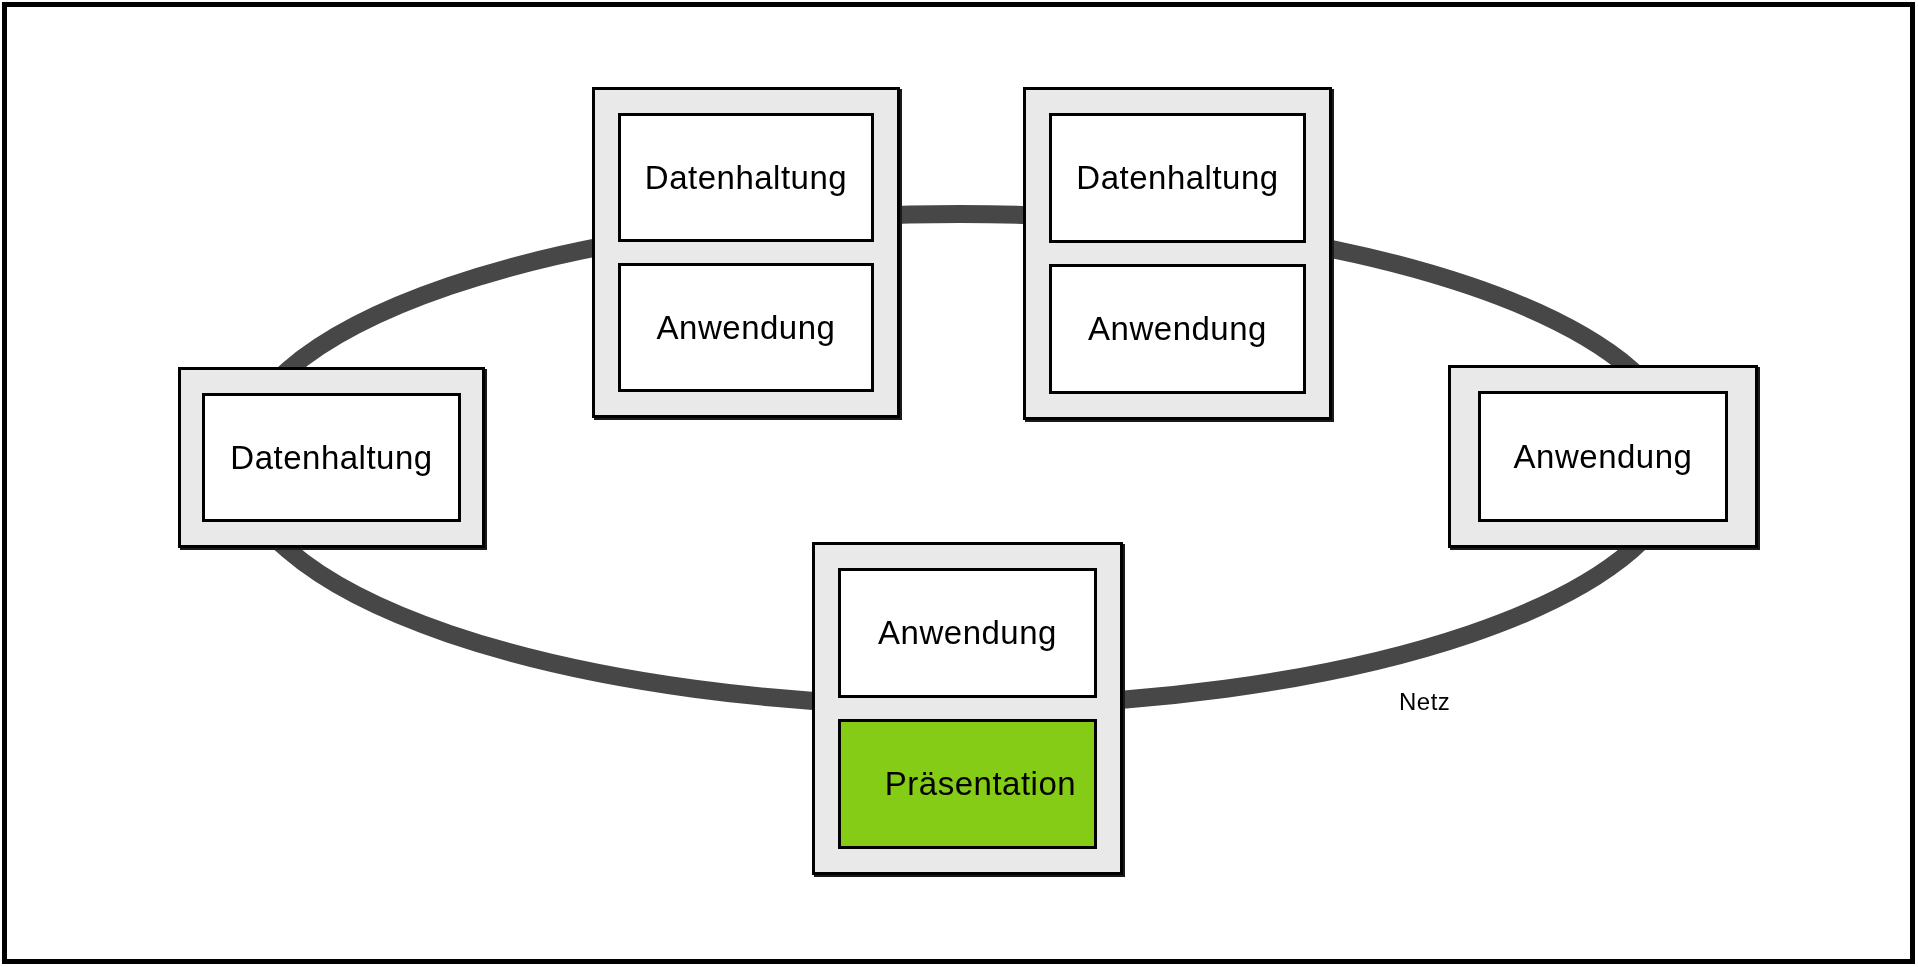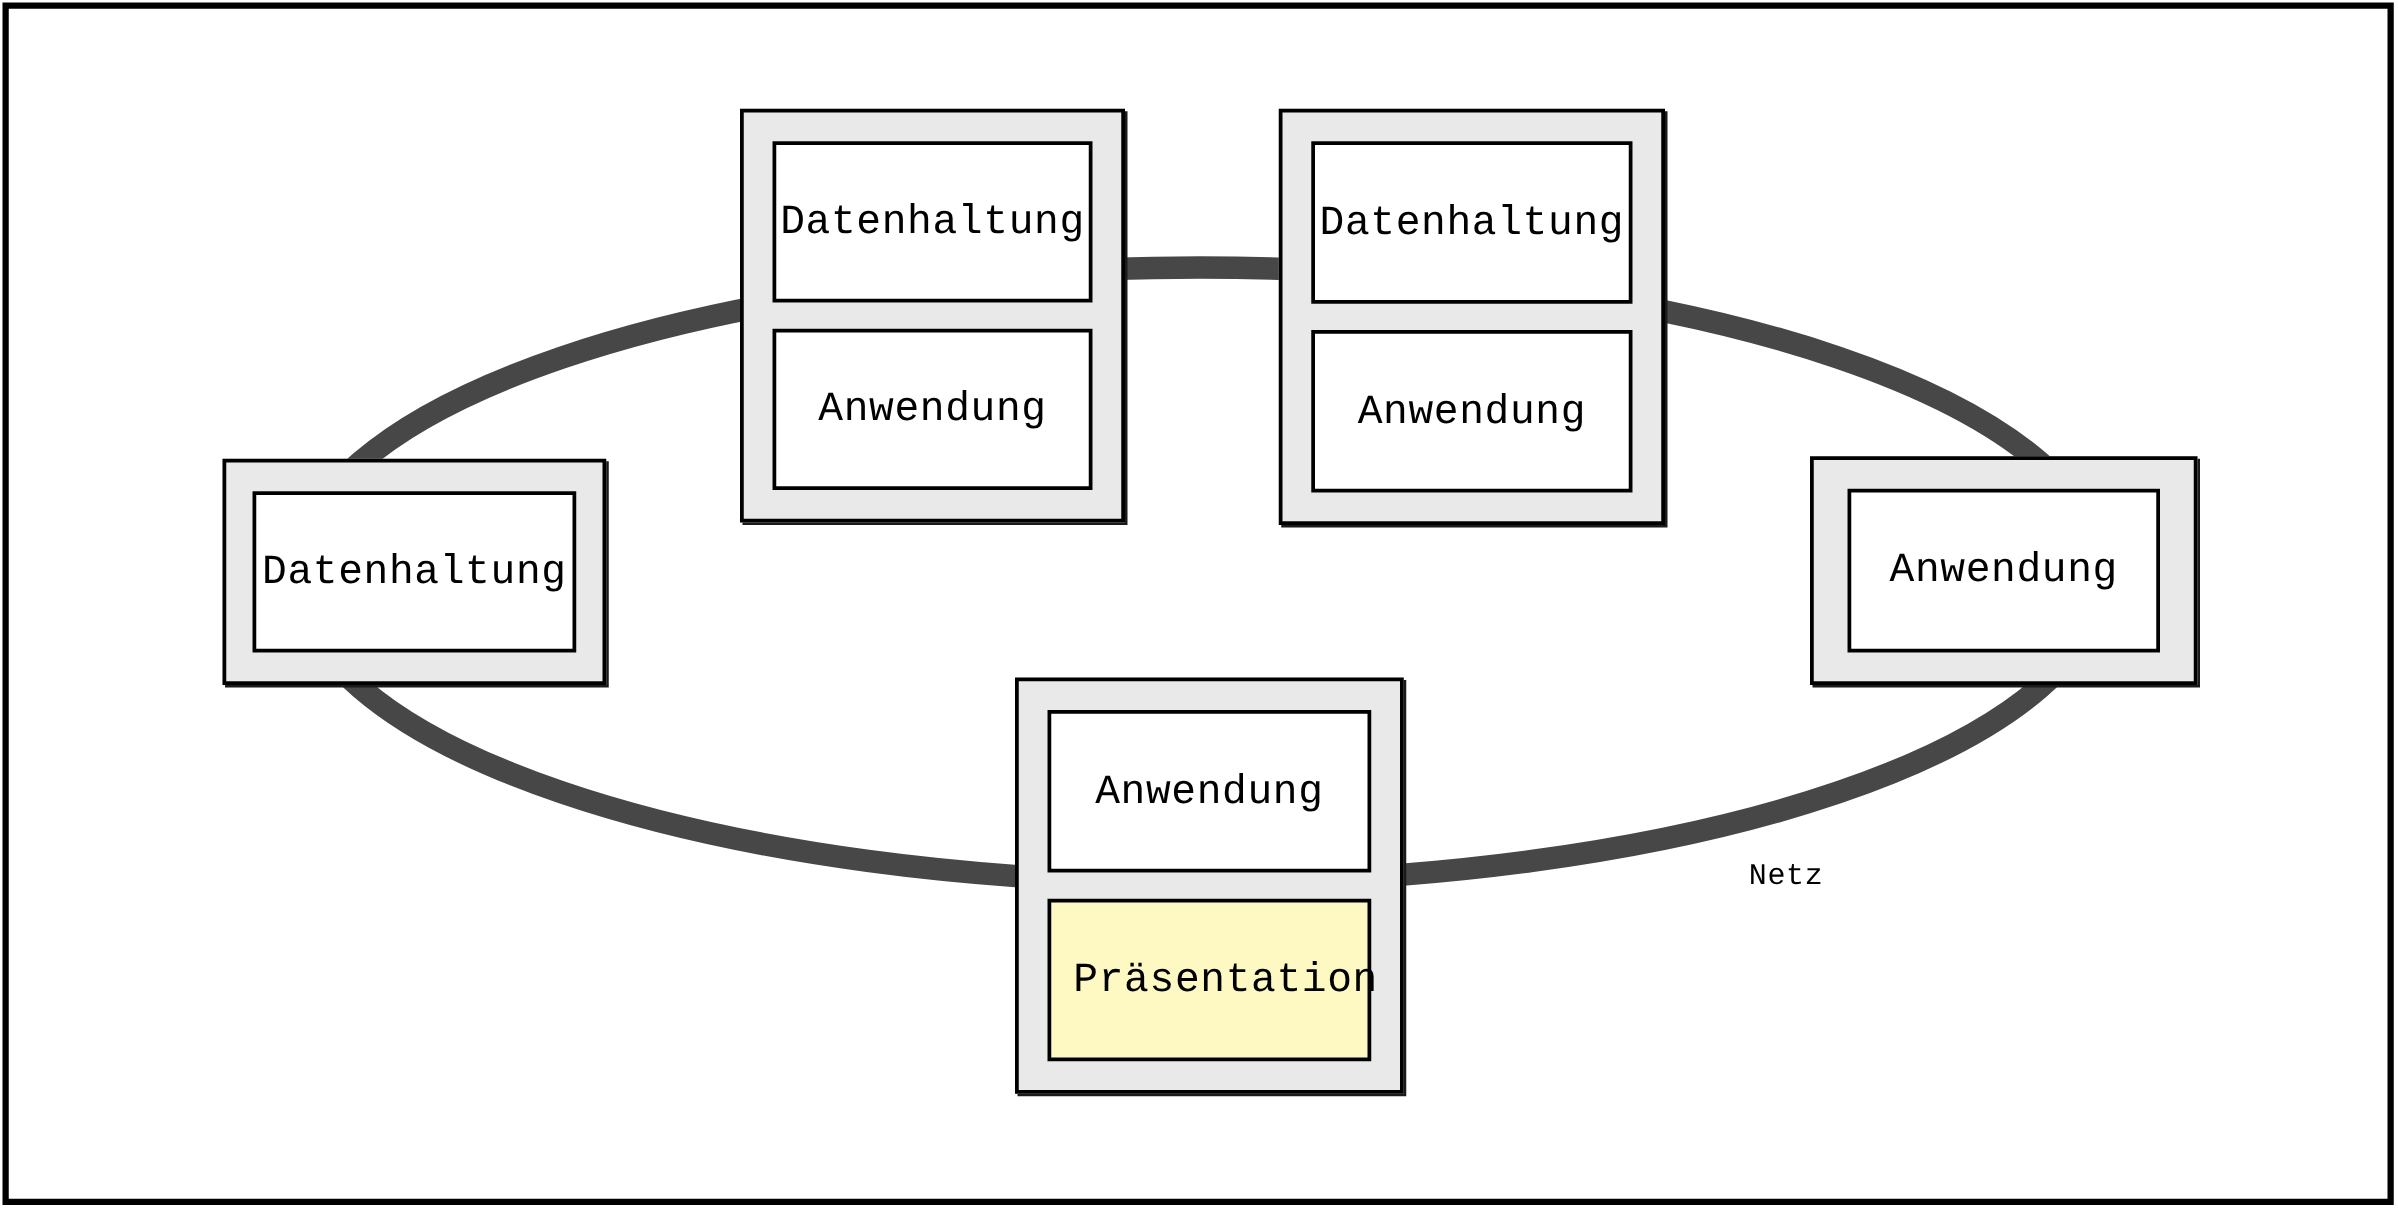--- a/index.html
+++ b/index.html
@@ -7,21 +7,20 @@
     padding: 0;
     background: #ffffff;
     font-family: "Liberation Sans", sans-serif;
   }
   #canvas {
     position: relative;
     width: 1918px;
     height: 967px;
     background: #ffffff;
     overflow: hidden;
-    font-family: Liberation Mono, monospace;
   }
   .outer-frame {
     position: absolute;
     left: 2px;
     top: 2px;
     right: 3px;
     bottom: 3px;
     border: 5px solid #000000;
     pointer-events: none;
   }
@@ -88,20 +87,20 @@
   <div class="host" id="host-left" style="background-color: rgb(233, 233, 233);">
     <div class="cell" style="background-color: rgb(255, 255, 255);">Datenhaltung</div>
   </div>
 
   <div class="host" id="host-right" style="background-color: rgb(233, 233, 233);">
     <div class="cell" style="background-color: rgb(255, 255, 255);">Anwendung</div>
   </div>
 
   <div class="host" id="host-bottom" style="background-color: rgb(233, 233, 233);">
     <div class="cell" style="background-color: rgb(255, 255, 255);">Anwendung</div>
-    <div class="cell" style="background-color: #fef9c3; padding-left: 26px;">Präsentation</div>
+    <div class="cell" style="background-color: #84cc16; padding-left: 26px;">Präsentation</div>
   </div>
 
   <div id="netz-label">Netz</div>
 
   <div class="outer-frame"></div>
 
 </div>
 
 </body></html>

